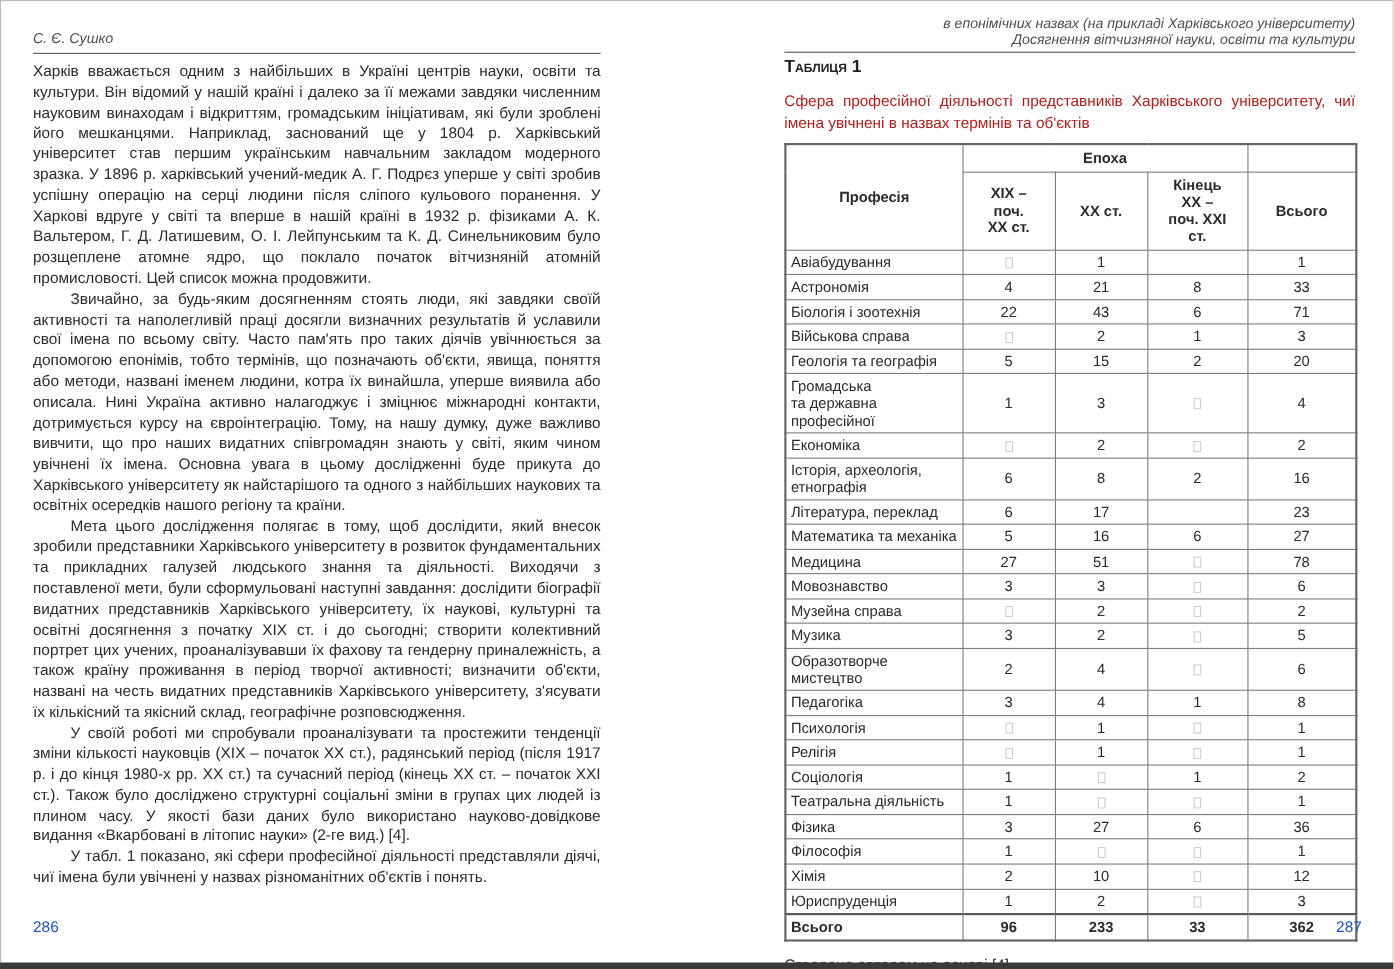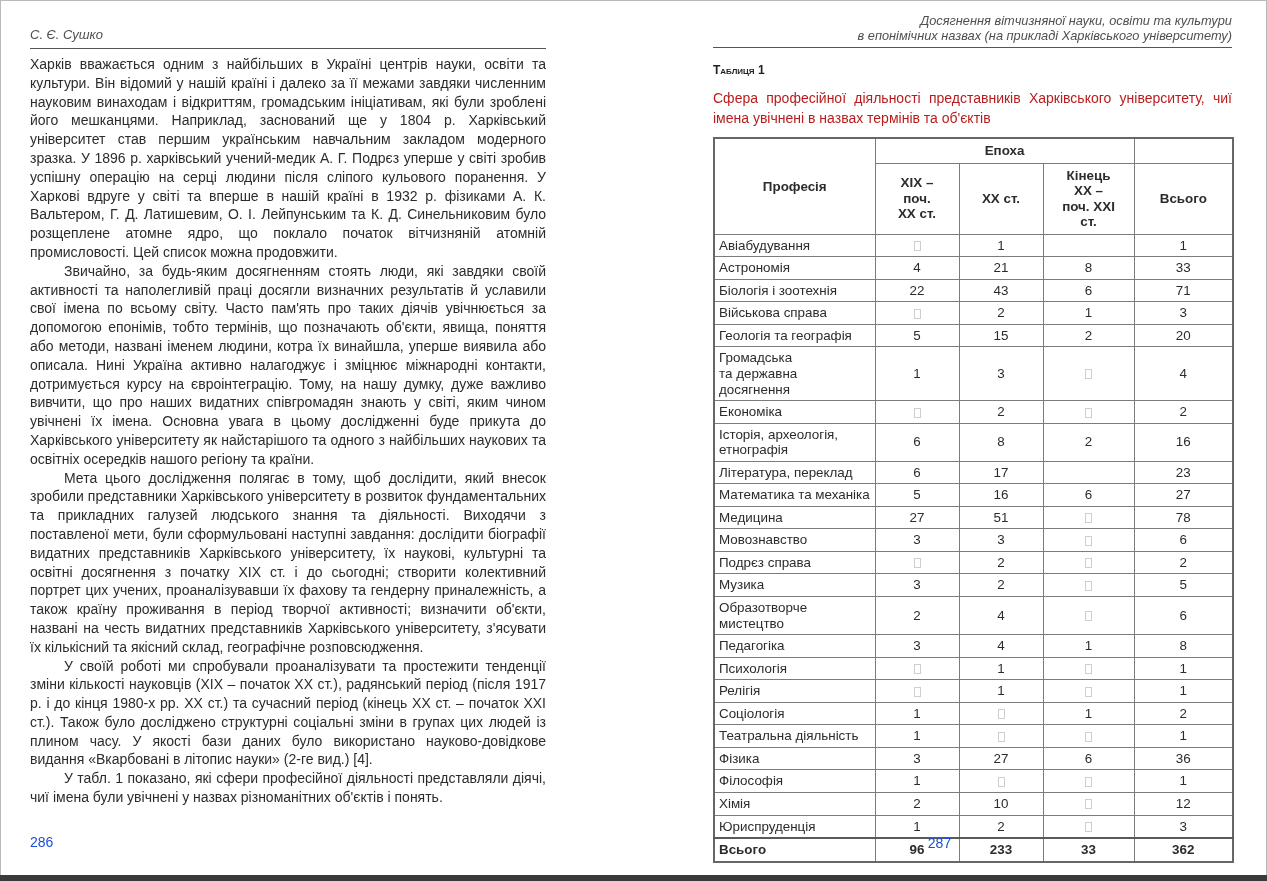--- a/index.html
+++ b/index.html
@@ -21,29 +21,29 @@
   .running-head {
     font-style:italic; color:#4f4f4f; font-size:13px; line-height:14px;
     border-bottom:1px solid #555; padding-bottom:6px;
   }
   .body-text { margin-top:6px; text-align:justify; font-size:14px; line-height:18.8px; color:#2c2c2c; }
   .body-text p { text-indent:0; }
   .body-text p.indent { text-indent:34px; }
 
   .page-num { position:absolute; top:834px; font-size:14px; color:#1d4ed8; }
   .page-num.left { left:30px; }
-  .page-num-right-wrap { position:absolute; left:680px; top:834px; width:519px; text-align:center; }
+  .page-num-right-wrap { position:absolute; left:719px; top:834px; width:519px; text-align:right; }
 
   
   .right-col { position:absolute; left:713px; top:14px; width:519px; }
   .running-head.right {
     text-align:right; font-size:12.8px; line-height:14.5px; padding-bottom:4px;
   }
   .table-label {
-    margin-top:15px; font-weight:bold; font-variant:small-caps; font-size:12px; color:#222;
+    margin-top:4px; font-weight:bold; font-variant:small-caps; font-size:16px; color:#222;
   }
   .table-caption { margin-top:12px; text-align:justify; font-size:14px; line-height:19.5px; color:#b91c1c; }
 
   table.stats {
     margin-top:9px; width:519px; table-layout:fixed; border-collapse:collapse;
     border:2px solid #666;
   }
   table.stats th, table.stats td {
     border:1px solid #7c7c7c; font-size:13.4px; line-height:1.16;
     vertical-align:middle; padding:3px 4px; color:#2c2c2c;
@@ -72,22 +72,22 @@
       <p class="indent">Звичайно, за будь-яким досягненням стоять люди, які завдяки своїй активності та наполегливій праці досягли визначних результатів й уславили свої імена по всьому світу. Часто пам'ять про таких діячів увічнюється за допомогою епонімів, тобто термінів, що позначають об'єкти, явища, поняття або методи, названі іменем людини, котра їх винайшла, уперше виявила або описала. Нині Україна активно налагоджує і зміцнює міжнародні контакти, дотримується курсу на євроінтеграцію. Тому, на нашу думку, дуже важливо вивчити, що про наших видатних співгромадян знають у світі, яким чином увічнені їх імена. Основна увага в цьому дослідженні буде прикута до Харківського університету як найстарішого та одного з найбільших наукових та освітніх осередків нашого регіону та країни.</p>
       <p class="indent">Мета цього дослідження полягає в тому, щоб дослідити, який внесок зробили представники Харківського університету в розвиток фундаментальних та прикладних галузей людського знання та діяльності. Виходячи з поставленої мети, були сформульовані наступні завдання: дослідити біографії видатних представників Харківського університету, їх наукові, культурні та освітні досягнення з початку XIX ст. і до сьогодні; створити колективний портрет цих учених, проаналізувавши їх фахову та гендерну приналежність, а також країну проживання в період творчої активності; визначити об'єкти, названі на честь видатних представників Харківського університету, з'ясувати їх кількісний та якісний склад, географічне розповсюдження.</p>
       <p class="indent">У своїй роботі ми спробували проаналізувати та простежити тенденції зміни кількості науковців (XIX – початок XX ст.), радянський період (після 1917 р. і до кінця 1980-х рр. XX ст.) та сучасний період (кінець XX ст. – початок XXI ст.). Також було досліджено структурні соціальні зміни в групах цих людей із плином часу. У якості бази даних було використано науково-довідкове видання «Вкарбовані в літопис науки» (2-ге вид.) [4].</p>
       <p class="indent">У табл. 1 показано, які сфери професійної діяльності представляли діячі, чиї імена були увічнені у назвах різноманітних об'єктів і понять.</p>
     </div>
   </div>
   <div class="page-num left">286</div>
 
   <div class="right-col">
     <div class="running-head right">
+      <div>в епонімічних назвах (на прикладі Харківського університету)</div>
       <div>Досягнення вітчизняної науки, освіти та культури</div>
-      <div>в епонімічних назвах (на прикладі Харківського університету)</div>
     </div>
 
     <div class="table-label">Таблиця 1</div>
 
     <div class="table-caption">Сфера професійної діяльності представників Харківського університету, чиї імена увічнені в назвах термінів та об'єктів</div>
 
     <table class="stats">
       <colgroup>
         <col style="width:161px">
           <col style="width:84px">
@@ -141,21 +141,21 @@
           </tr>
           <tr>
             <td class="prof">Геологія та географія</td>
             <td class="num">5</td>
             <td class="num">15</td>
             <td class="num">2</td>
             <td class="num">20</td>
           </tr>
           <tr>
             <td class="prof">Громадська
-та державна досягнення</td>
+та державна професійної</td>
             <td class="num">1</td>
             <td class="num">3</td>
             <td class="num"><span class="tofu"></span></td>
             <td class="num">4</td>
           </tr>
           <tr>
             <td class="prof">Економіка</td>
             <td class="num"><span class="tofu"></span></td>
             <td class="num">2</td>
             <td class="num"><span class="tofu"></span></td>
@@ -191,21 +191,21 @@
             <td class="num">78</td>
           </tr>
           <tr>
             <td class="prof">Мовознавство</td>
             <td class="num">3</td>
             <td class="num">3</td>
             <td class="num"><span class="tofu"></span></td>
             <td class="num">6</td>
           </tr>
           <tr>
-            <td class="prof">Подрєз справа</td>
+            <td class="prof">Музейна справа</td>
             <td class="num"><span class="tofu"></span></td>
             <td class="num">2</td>
             <td class="num"><span class="tofu"></span></td>
             <td class="num">2</td>
           </tr>
           <tr>
             <td class="prof">Музика</td>
             <td class="num">3</td>
             <td class="num">2</td>
             <td class="num"><span class="tofu"></span></td>

